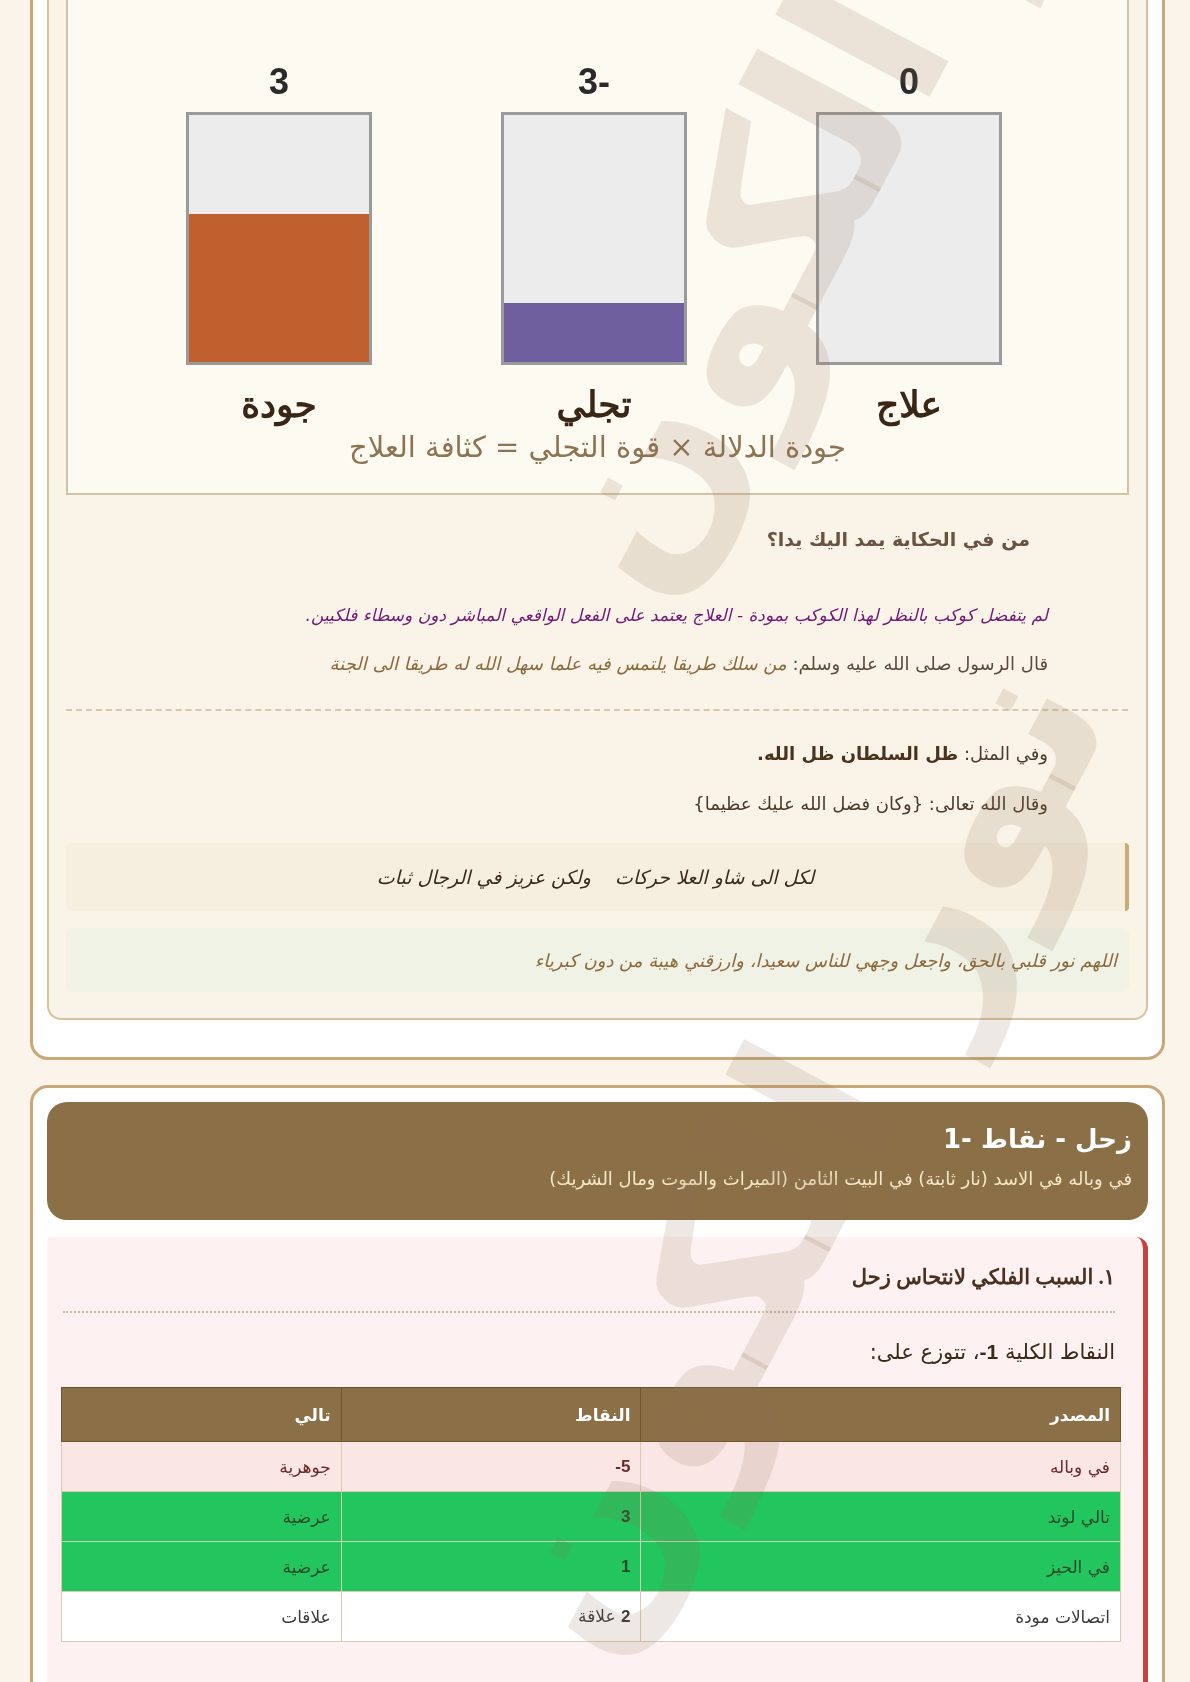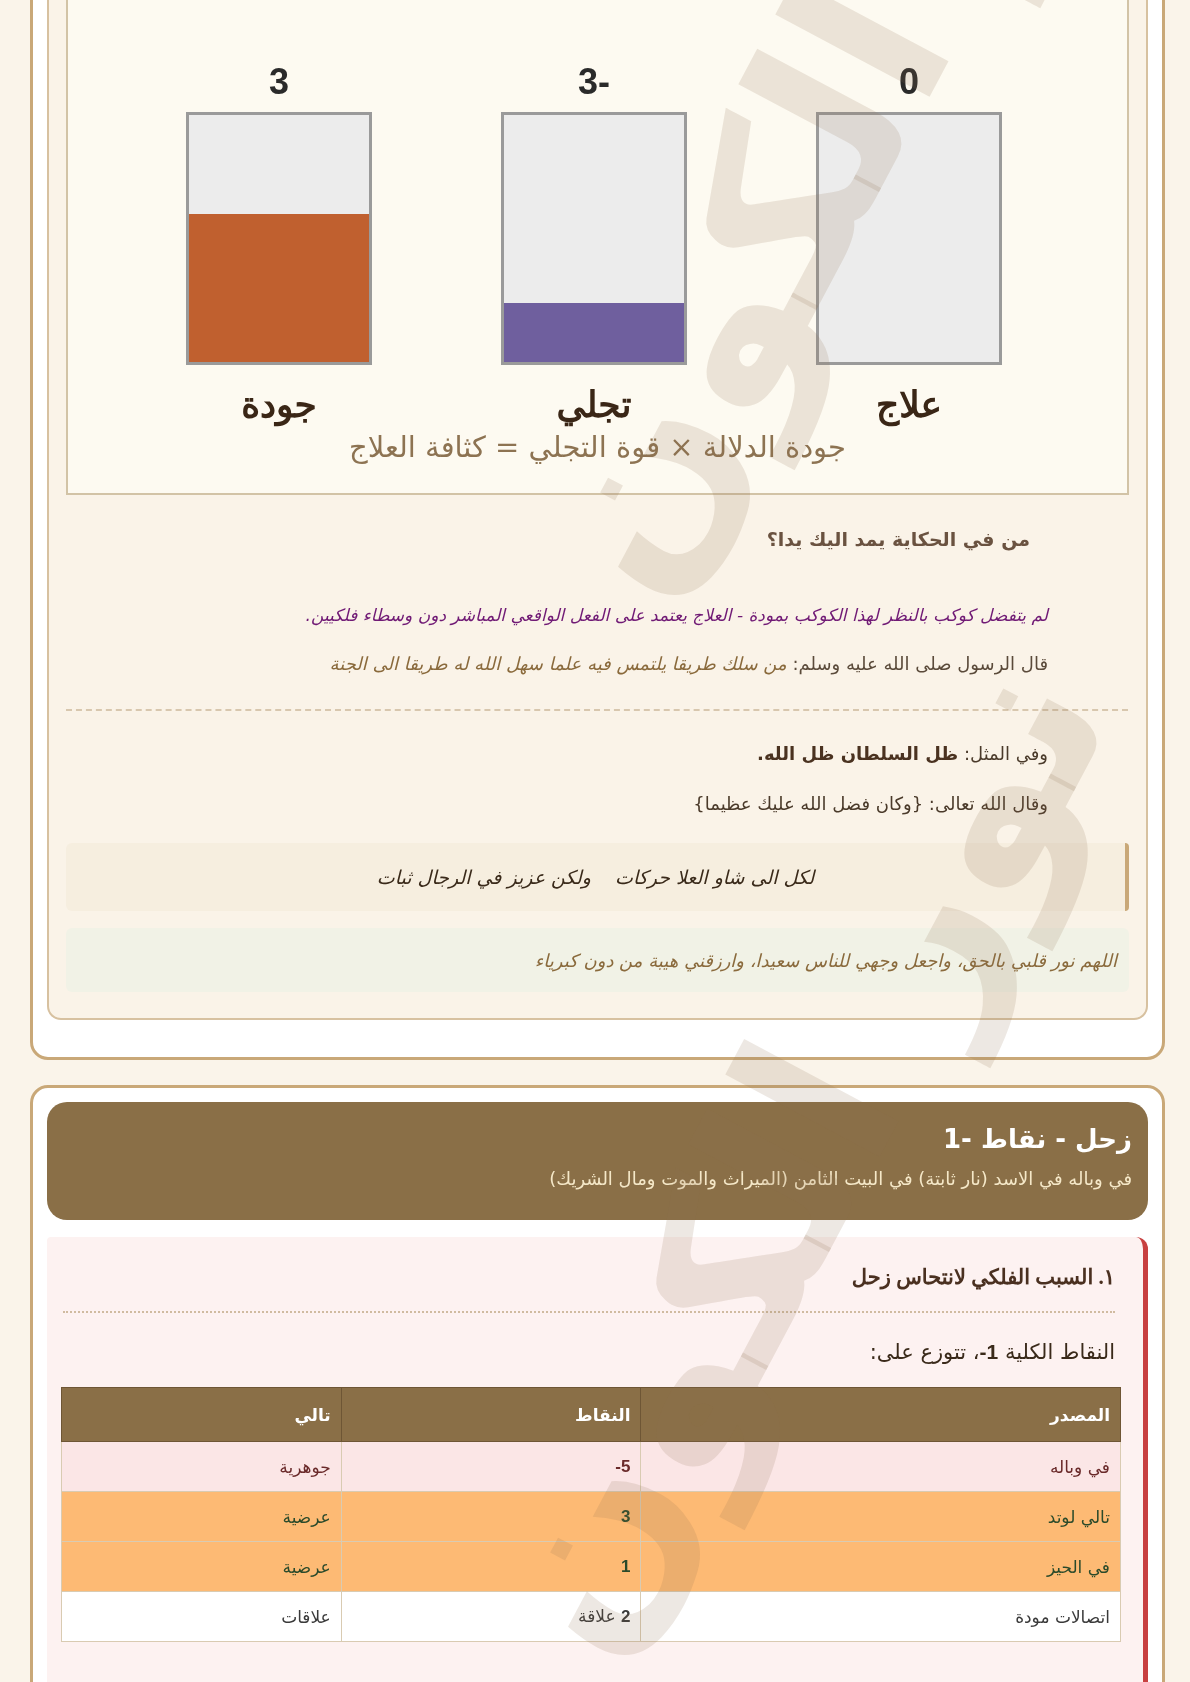--- a/index.html
+++ b/index.html
@@ -87,21 +87,21 @@
   table.points {
     position: absolute; left: 14px; top: 150px; width: 1060px; border-collapse: collapse;
     font-size: 17px;
   }
   table.points th {
     background: #8a6f47; color: #ffffff; font-weight: bold; text-align: right;
     height: 54px; padding: 0 10px; border: 1px solid #6e5635; font-size: 17px;
   }
   table.points td { height: 50px; padding: 0 10px; text-align: right; border: 1px solid #d9cbb2; }
   table.points tr.neg td { background: #fbe6e6; color: #6a2a2a; }
-  table.points tr.pos td { background: #fdba74; color: #2a4a2a; }
+  table.points tr.pos td { background: #22c55e; color: #2a4a2a; }
   table.points tr.neu td { background: #ffffff; color: #3a3a3a; }
   .num { font-family: "Liberation Sans", sans-serif; font-weight: bold; }
   .num .unit { font-family: "DejaVu Sans", sans-serif; font-weight: normal; }
 
   
   .watermark {
     position: absolute; font-size: 230px; font-weight: bold; color: rgba(140, 110, 80, 0.16);
     white-space: nowrap; pointer-events: none; font-family: "DejaVu Sans", sans-serif;
     transform-origin: center center;
   }

